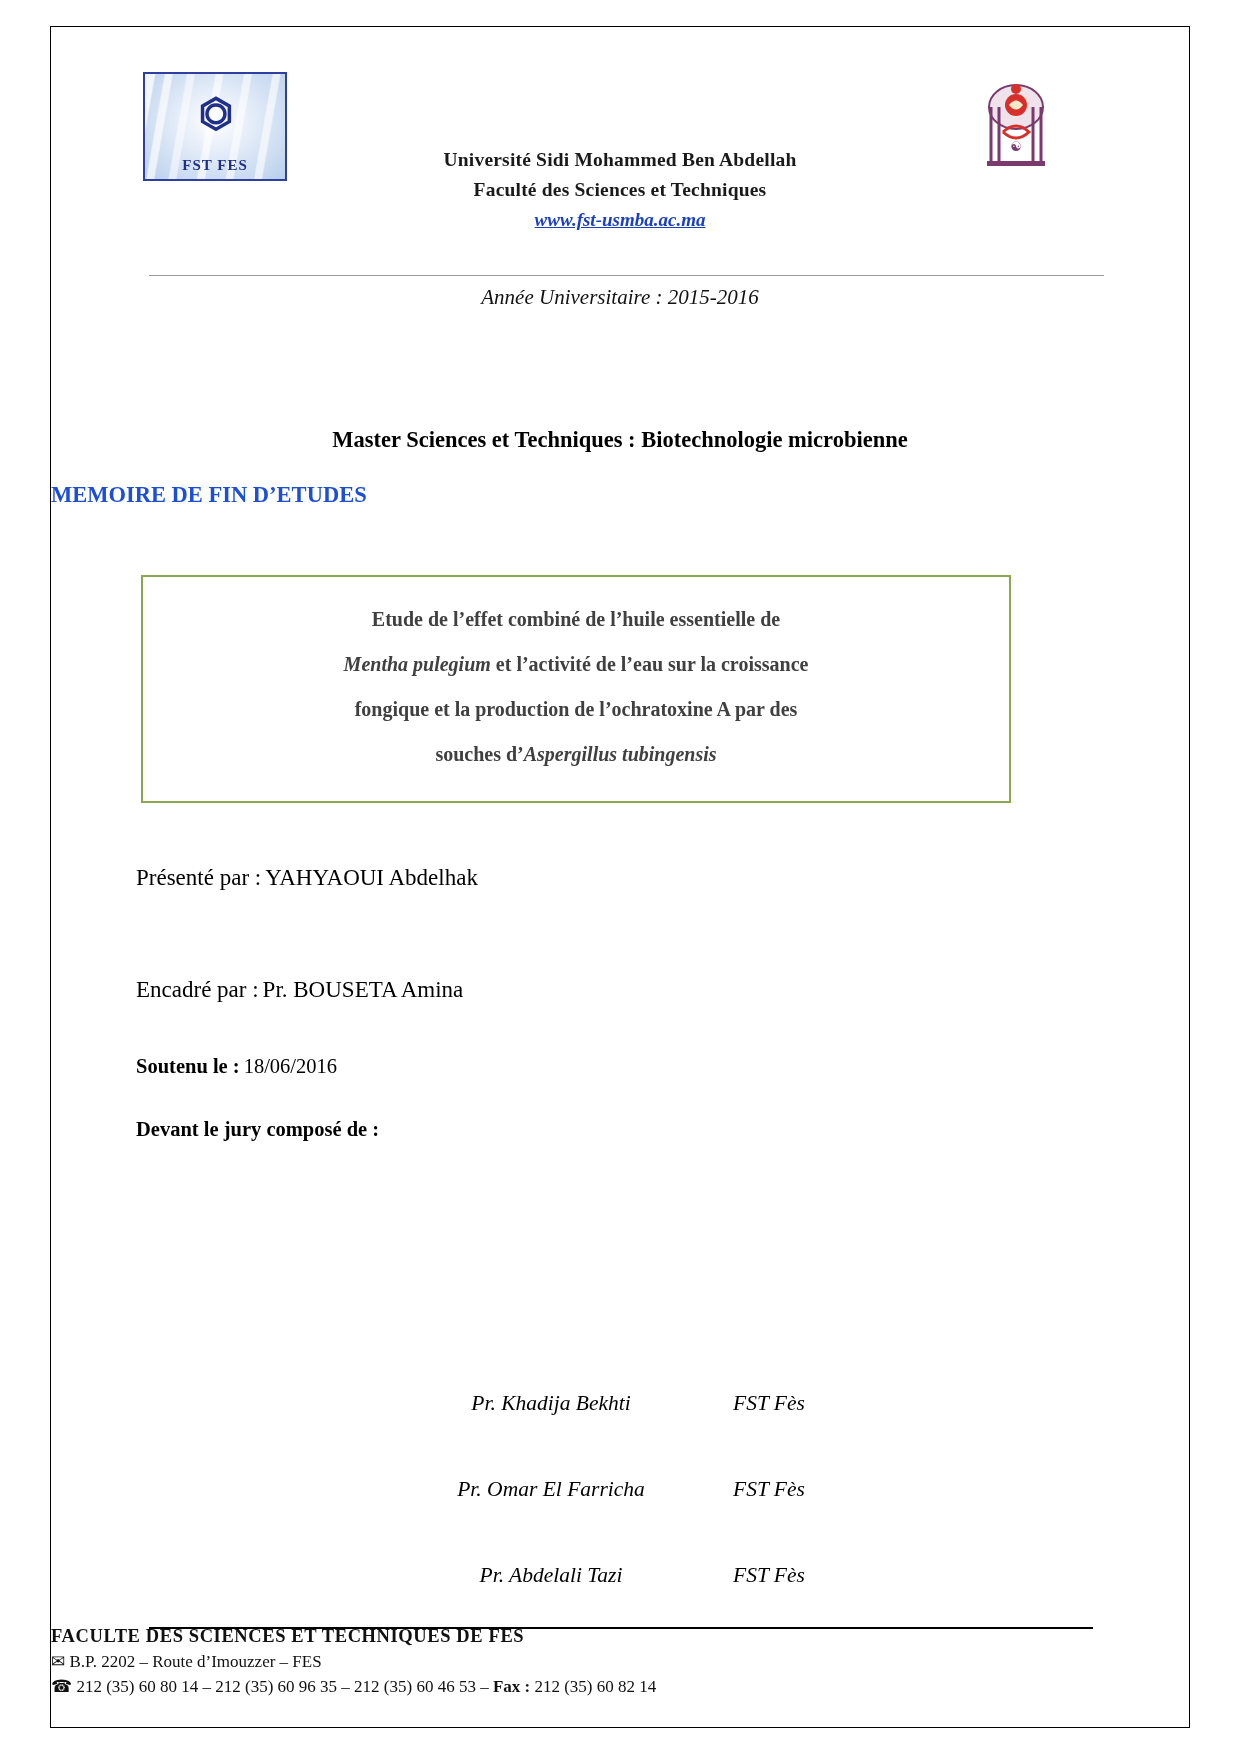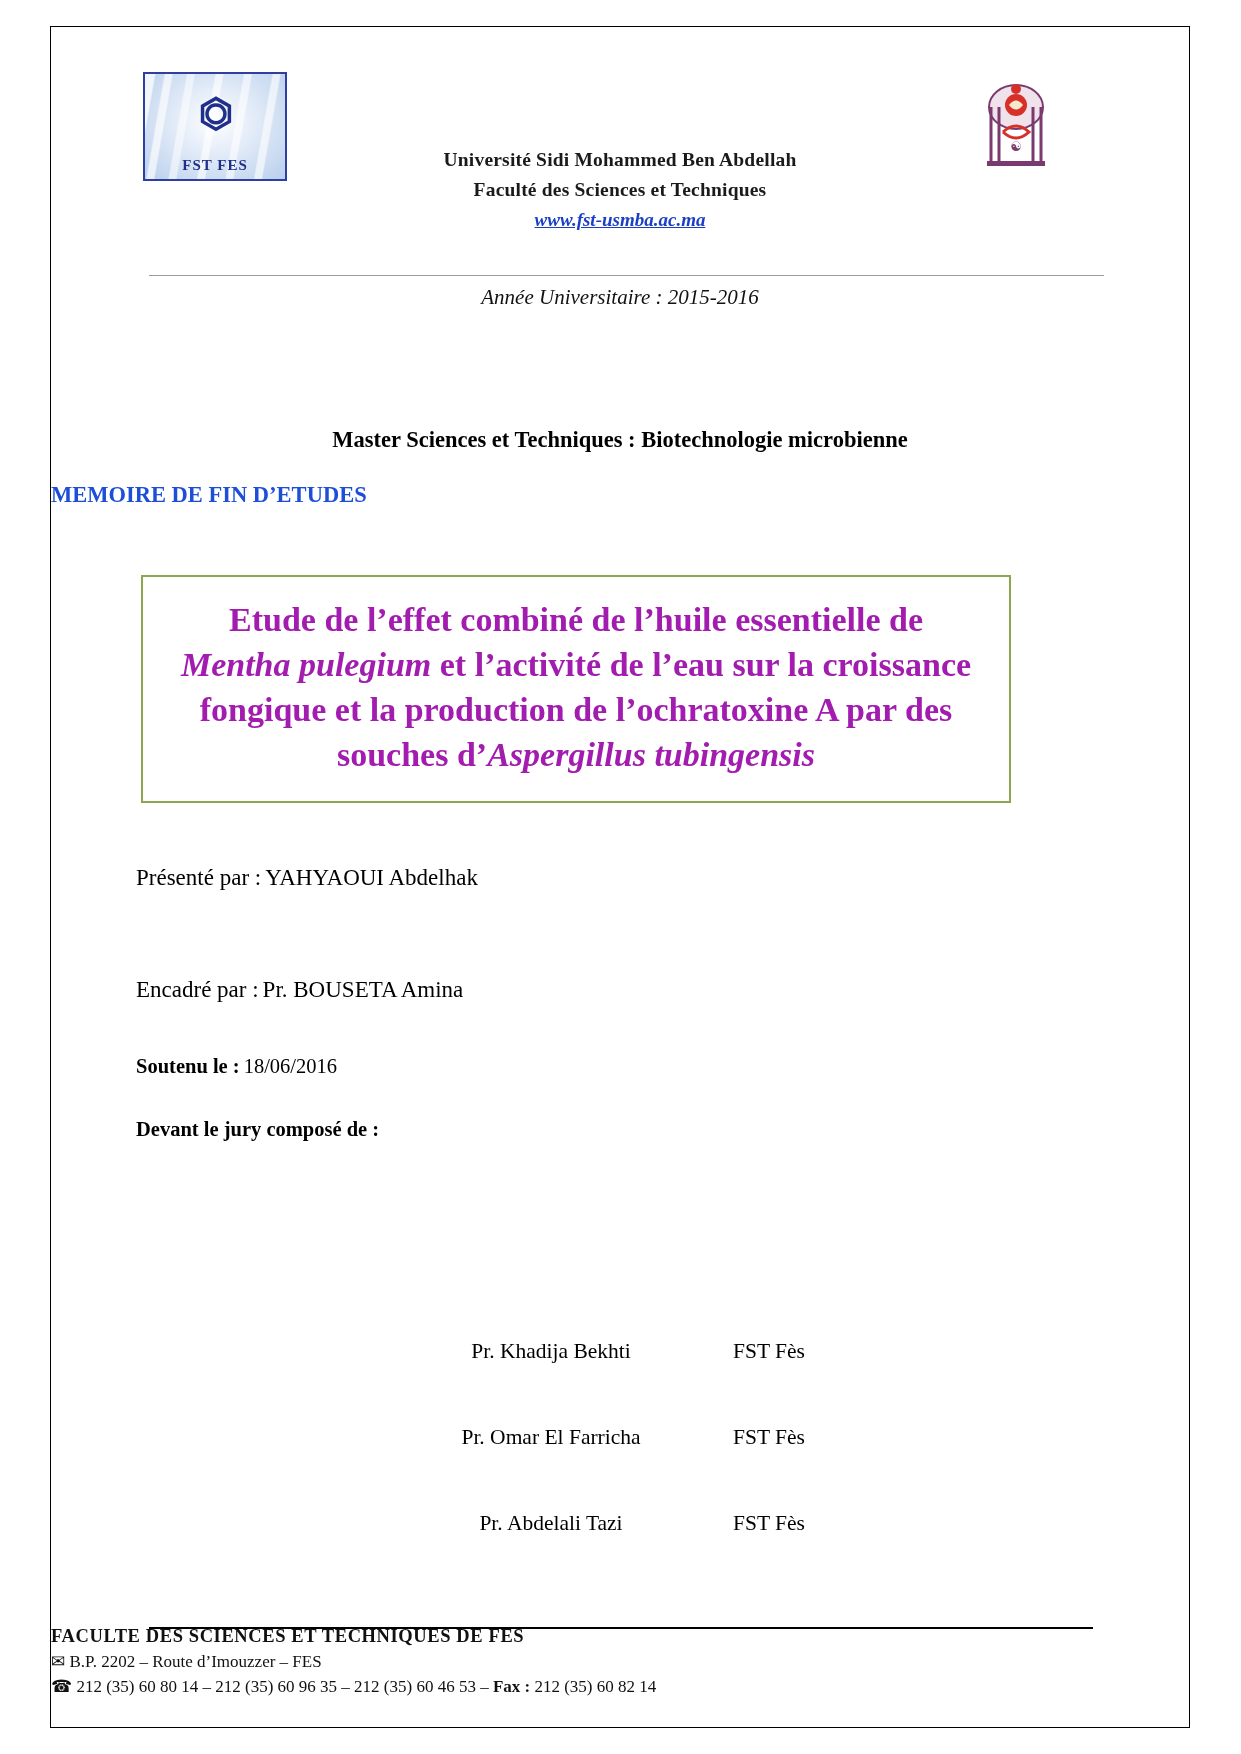--- a/index.html
+++ b/index.html
@@ -145,23 +145,23 @@
     top: 548px;
     width: 870px;
     border: 2px solid #8ca84f;
     box-sizing: border-box;
     padding: 20px 24px 24px 24px;
     text-align: center;
   }
   .title-box .line {
     font-family: "Liberation Serif", serif;
     font-weight: bold;
-    font-size: 34px;
+    font-size: 20px;
     line-height: 45px;
-    color: #a21caf;
+    color: #404040;
   }
   .title-box em {
     font-style: italic;
   }
   
   .meta {
     position: absolute;
     left: 85px;
     top: 838px;
     right: 80px;
@@ -187,22 +187,23 @@
     font-size: 23px;
   }
   .val-sm {
     font-family: "Liberation Serif", serif;
     font-size: 20.5px;
   }
   
   .jury {
     position: absolute;
     left: 360px;
-    top: 1312px;
+    top: 1364px;
     width: 520px;
+    font-style: italic;
   }
   .jury-row {
     display: flex;
     align-items: baseline;
     height: 86px;
   }
   .jury-name {
     width: 280px;
     text-align: center;
     font-family: "Liberation Serif", serif;

